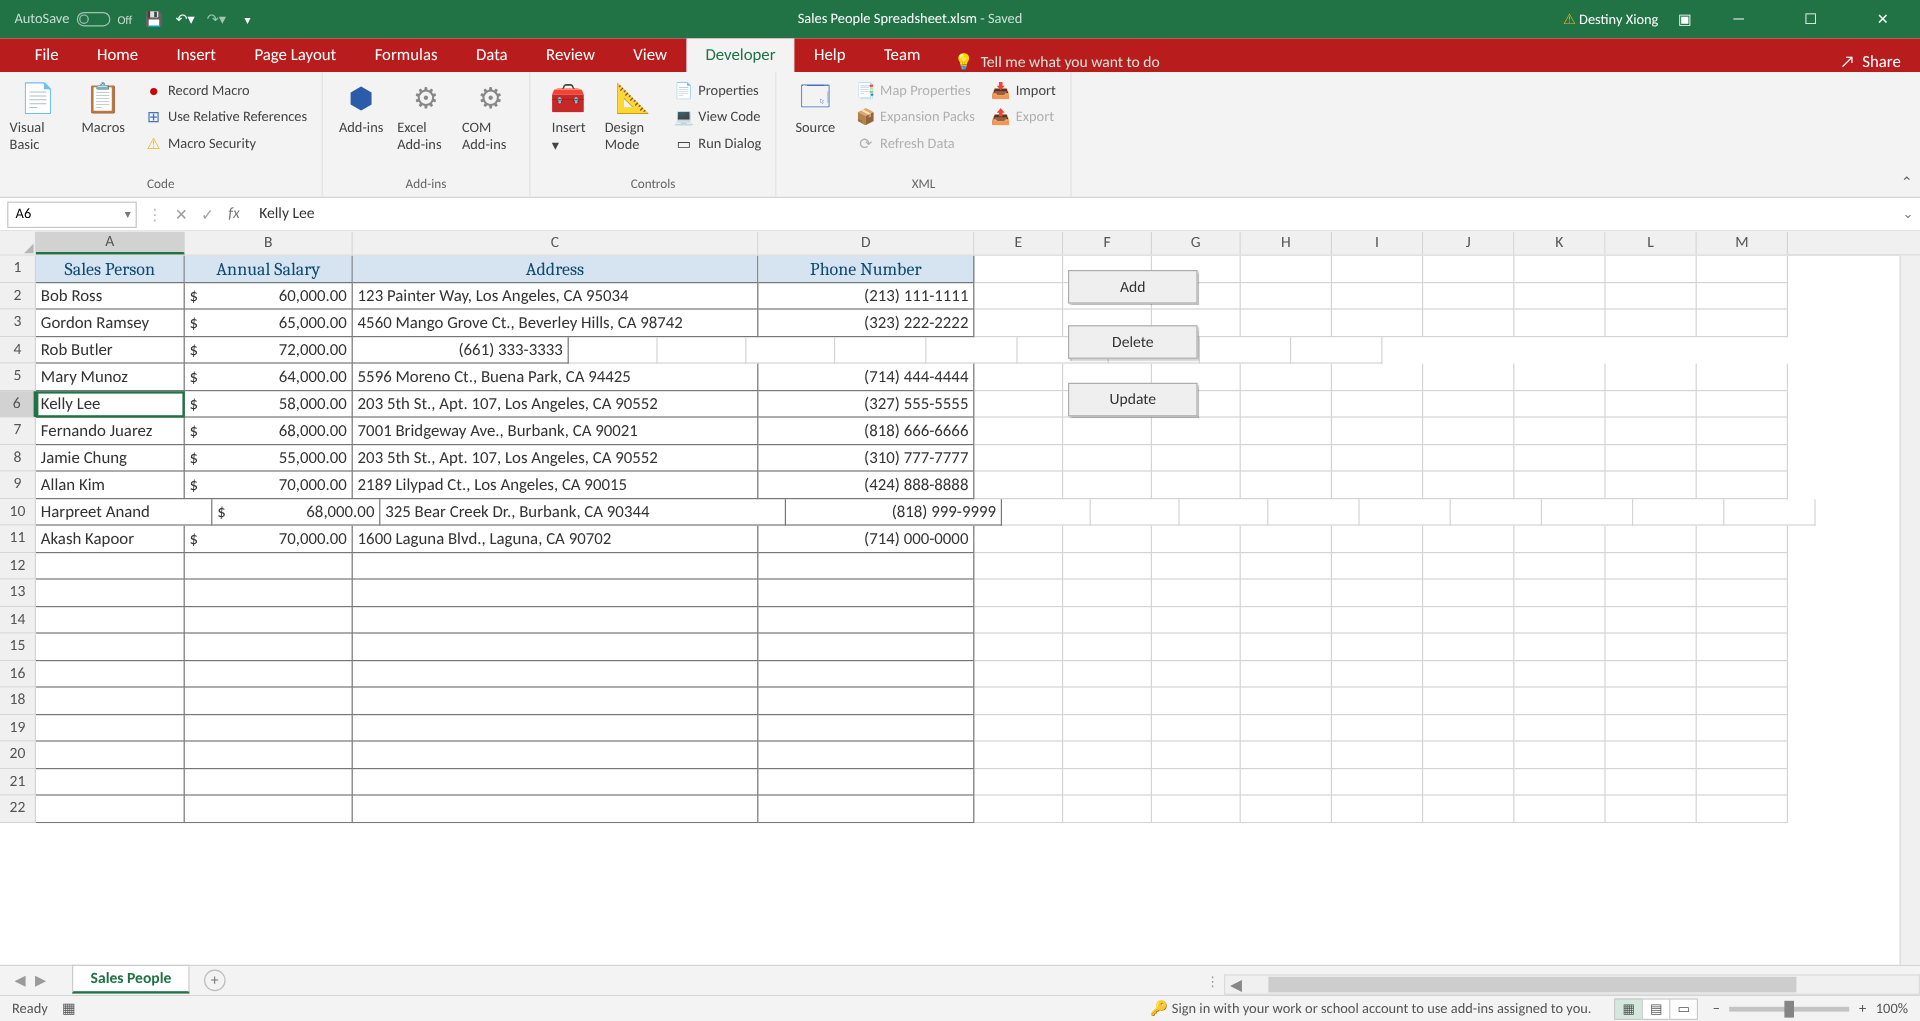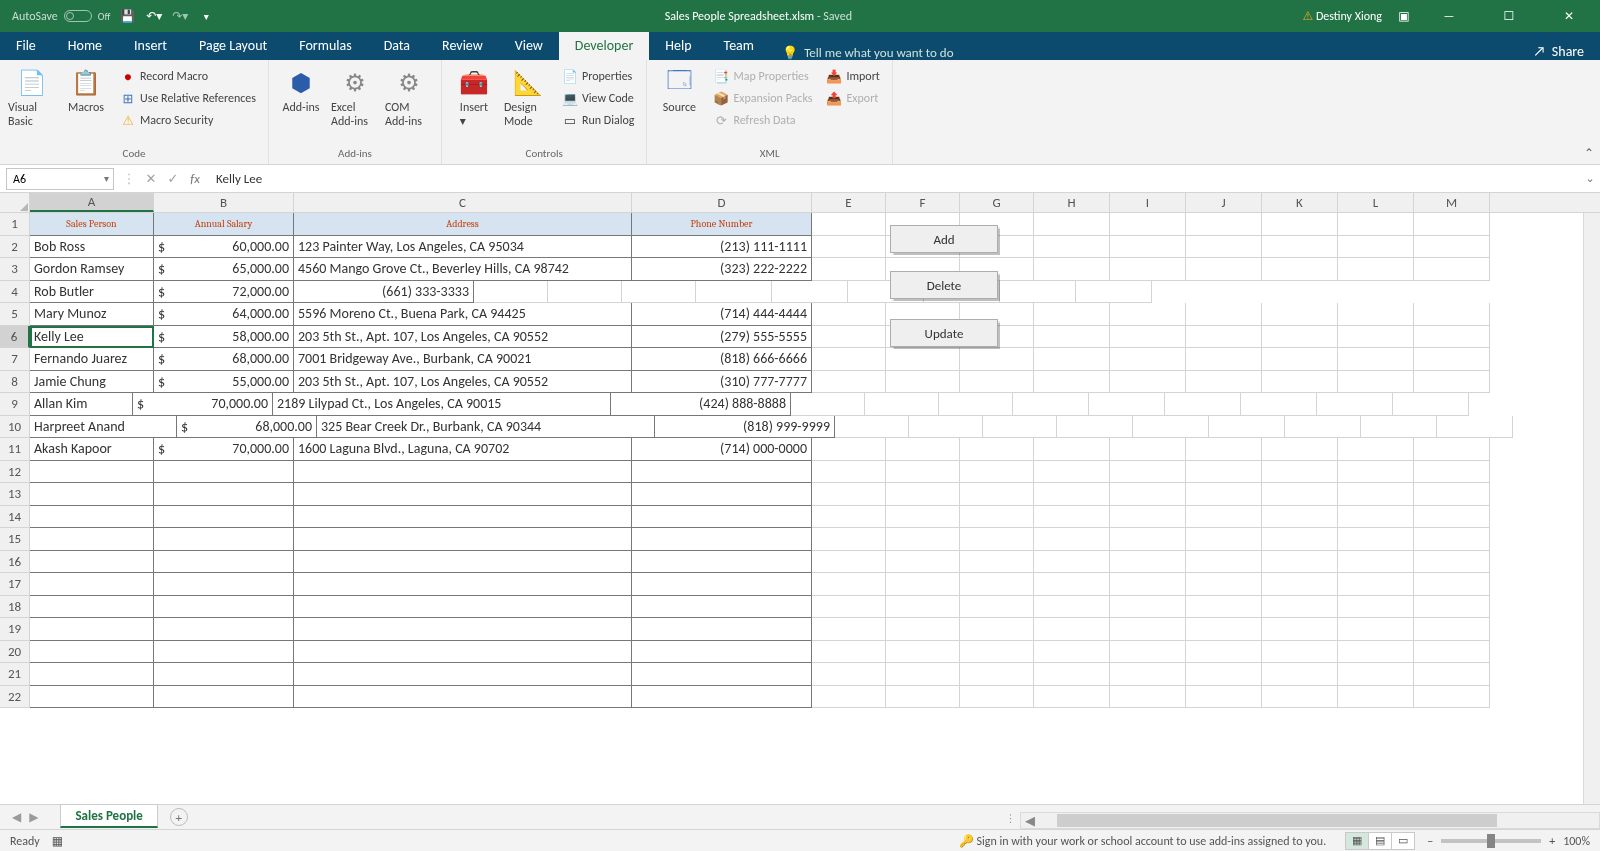--- a/index.html
+++ b/index.html
@@ -11,21 +11,21 @@
 .titlebar .center { flex: 1; text-align: center; }
 .titlebar .right { display: flex; align-items: center; gap: 14px; padding-right: 8px; }
 .autosave { color: #c9ddd3; display:flex; align-items:center; gap:6px; }
 .autosave-toggle { width:28px; height:12px; border:1px solid #a5c3b5; border-radius:6px; display:inline-flex; align-items:center; padding:0 1px;}
 .autosave-toggle .knob{ width:8px;height:8px;border-radius:50%;border:1px solid #a5c3b5;}
 .qat-icon { width:16px; height:16px; display:inline-flex; align-items:center;justify-content:center; color:#fff;}
 .win-btn { width:46px; height:32px; display:flex;align-items:center;justify-content:center; color:#fff;}
 .title-saved{color:#c8e0d4;}
 
 
-.ribbon-tabs { background:#0c4a6e; height:28px; display:flex; align-items:flex-end; padding-left:0; color:#fff; font-size:14px; }
+.ribbon-tabs { background:#b91c1c; height:28px; display:flex; align-items:flex-end; padding-left:13px; color:#fff; font-size:14px; }
 .ribbon-tab { padding: 5px 16px 6px; cursor:pointer; }
 .ribbon-tab.active { background:#f3f3f3; color:#217346; }
 .ribbon-tabs .spacer{flex:1;}
 .tellme{display:flex;align-items:center;gap:6px;color:#cfe3d8;font-size:13px;padding:0 12px;}
 .share-btn{display:flex;align-items:center;gap:6px;color:#fff;padding:0 16px;font-size:14px;}
 
 
 .ribbon { background:#f3f3f3; height:105px; border-bottom:1px solid #d4d4d4; display:flex; position:relative;}
 .rgroup { border-right:1px solid #e1e1e1; display:flex; flex-direction:column; padding:4px 8px 2px; }
 .rgroup-body{flex:1;display:flex;align-items:flex-start;gap:6px;}
@@ -52,21 +52,21 @@
 .colheads{display:flex;height:20px;background:#f0f0f0;border-bottom:1px solid #d4d4d4;}
 .corner{width:30px;border-right:1px solid #d4d4d4;background:#f0f0f0;display:flex;align-items:flex-end;justify-content:flex-end;}
 .corner::after{content:"";width:0;height:0;border-right:8px solid #b7b7b7;border-top:8px solid transparent;margin:0 1px 1px 0;}
 .colhead{border-right:1px solid #d4d4d4;text-align:center;font-size:13px;color:#555;display:flex;align-items:center;justify-content:center;background:#f0f0f0;}
 .colhead.sel{background:#d2d2d2;border-bottom:2px solid #217346;}
 .rows{overflow:hidden;}
 .row{display:flex;height:22.5px;}
 .rowhead{width:30px;background:#f0f0f0;border-right:1px solid #d4d4d4;border-bottom:1px solid #d4d4d4;display:flex;align-items:center;justify-content:center;font-size:13px;color:#555;}
 .rowhead.sel{background:#d2d2d2;border-right:2px solid #217346;}
 .cell{border-right:1px solid #d4d4d4;border-bottom:1px solid #d4d4d4;padding:0 4px;font-size:14px;color:#333;display:flex;align-items:center;overflow:hidden;white-space:nowrap;}
-.cell.hdr{background:#d6e4f1;font-family:Cambria,serif;font-size:10px;color:#c2410c;justify-content:center;border-right:1px solid #777;border-bottom:1px solid #777;}
+.cell.hdr{background:#d6e4f1;font-family:Cambria,serif;font-size:15px;color:#0c4a6e;justify-content:center;border-right:1px solid #777;border-bottom:1px solid #777;}
 .cell.b{border-right:1px solid #777;border-bottom:1px solid #777;}
 .cell.active{outline:2px solid #217346;outline-offset:-2px;position:relative;z-index:2;}
 .cell .dollar{flex:0 0 auto;}
 .cell .amt{flex:1;text-align:right;}
 .cell.r{justify-content:flex-end;}
 .vscroll{position:absolute;right:0;top:20px;bottom:0;width:17px;background:#f0f0f0;border-left:1px solid #dadada;}
 
 
 .form-btn{position:absolute;width:108px;height:28px;background:#efefef;border:1px solid #adadad;display:flex;align-items:center;justify-content:center;font-size:13px;color:#333;box-shadow:1.5px 1.5px 1px rgba(0,0,0,0.25);cursor:pointer;}
 
@@ -372,21 +372,21 @@
         <div class="cell" style="width: 76px;"></div>
       </div>
       <div class="row">
         <div class="rowhead sel">6</div>
         <div class="cell b active" style="width: 124px;">Kelly Lee</div>
         <div class="cell b" style="width: 140px;">
           <span class="dollar">$</span>
           <span class="amt">58,000.00</span>
         </div>
         <div class="cell b" style="width: 338px;">203 5th St., Apt. 107, Los Angeles, CA 90552</div>
-        <div class="cell b r" style="width: 180px;">(279) 555-5555</div>
+        <div class="cell b r" style="width: 180px;">(327) 555-5555</div>
         <div class="cell" style="width: 74px;"></div>
         <div class="cell" style="width: 74px;"></div>
         <div class="cell" style="width: 74px;"></div>
         <div class="cell" style="width: 76px;"></div>
         <div class="cell" style="width: 76px;"></div>
         <div class="cell" style="width: 76px;"></div>
         <div class="cell" style="width: 76px;"></div>
         <div class="cell" style="width: 76px;"></div>
         <div class="cell" style="width: 76px;"></div>
       </div>
@@ -423,21 +423,21 @@
         <div class="cell" style="width: 74px;"></div>
         <div class="cell" style="width: 76px;"></div>
         <div class="cell" style="width: 76px;"></div>
         <div class="cell" style="width: 76px;"></div>
         <div class="cell" style="width: 76px;"></div>
         <div class="cell" style="width: 76px;"></div>
         <div class="cell" style="width: 76px;"></div>
       </div>
       <div class="row">
         <div class="rowhead">9</div>
-        <div class="cell b" style="width: 103px;">Allan Kim</div>
+        <div class="cell b" style="width: 124px;">Allan Kim</div>
         <div class="cell b" style="width: 140px;">
           <span class="dollar">$</span>
           <span class="amt">70,000.00</span>
         </div>
         <div class="cell b" style="width: 338px;">2189 Lilypad Ct., Los Angeles, CA 90015</div>
         <div class="cell b r" style="width: 180px;">(424) 888-8888</div>
         <div class="cell" style="width: 74px;"></div>
         <div class="cell" style="width: 74px;"></div>
         <div class="cell" style="width: 74px;"></div>
         <div class="cell" style="width: 76px;"></div>
@@ -544,36 +544,20 @@
         <div class="cell" style="width: 74px;"></div>
         <div class="cell" style="width: 76px;"></div>
         <div class="cell" style="width: 76px;"></div>
         <div class="cell" style="width: 76px;"></div>
         <div class="cell" style="width: 76px;"></div>
         <div class="cell" style="width: 76px;"></div>
         <div class="cell" style="width: 76px;"></div>
       </div>
       <div class="row">
         <div class="rowhead">16</div>
-        <div class="cell b" style="width: 124px;"></div>
-        <div class="cell b" style="width: 140px;"></div>
-        <div class="cell b" style="width: 338px;"></div>
-        <div class="cell b" style="width: 180px;"></div>
-        <div class="cell" style="width: 74px;"></div>
-        <div class="cell" style="width: 74px;"></div>
-        <div class="cell" style="width: 74px;"></div>
-        <div class="cell" style="width: 76px;"></div>
-        <div class="cell" style="width: 76px;"></div>
-        <div class="cell" style="width: 76px;"></div>
-        <div class="cell" style="width: 76px;"></div>
-        <div class="cell" style="width: 76px;"></div>
-        <div class="cell" style="width: 76px;"></div>
-      </div>
-      <div class="row">
-        <div class="rowhead">17</div>
         <div class="cell b" style="width: 124px;"></div>
         <div class="cell b" style="width: 140px;"></div>
         <div class="cell b" style="width: 338px;"></div>
         <div class="cell b" style="width: 180px;"></div>
         <div class="cell" style="width: 74px;"></div>
         <div class="cell" style="width: 74px;"></div>
         <div class="cell" style="width: 74px;"></div>
         <div class="cell" style="width: 76px;"></div>
         <div class="cell" style="width: 76px;"></div>
         <div class="cell" style="width: 76px;"></div>

